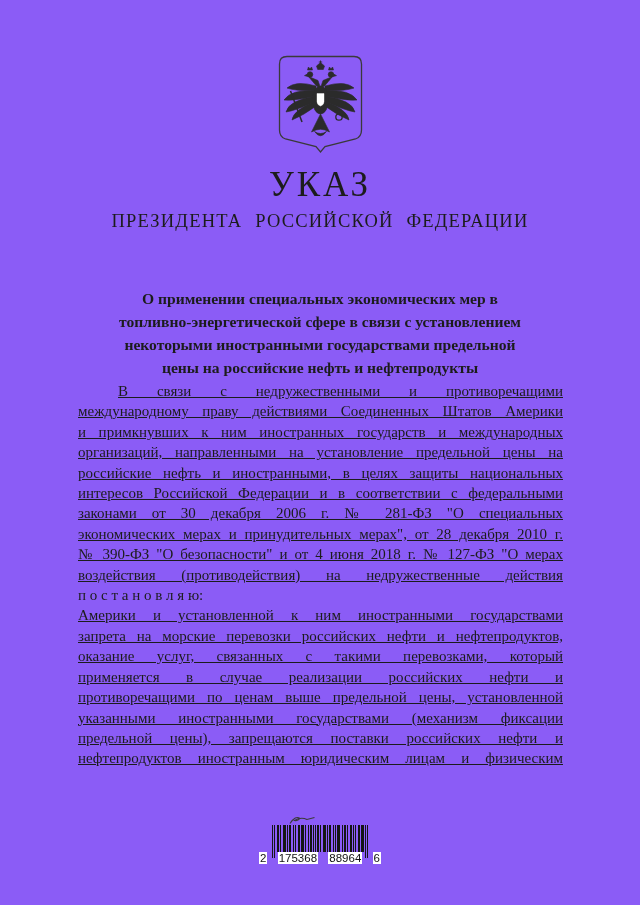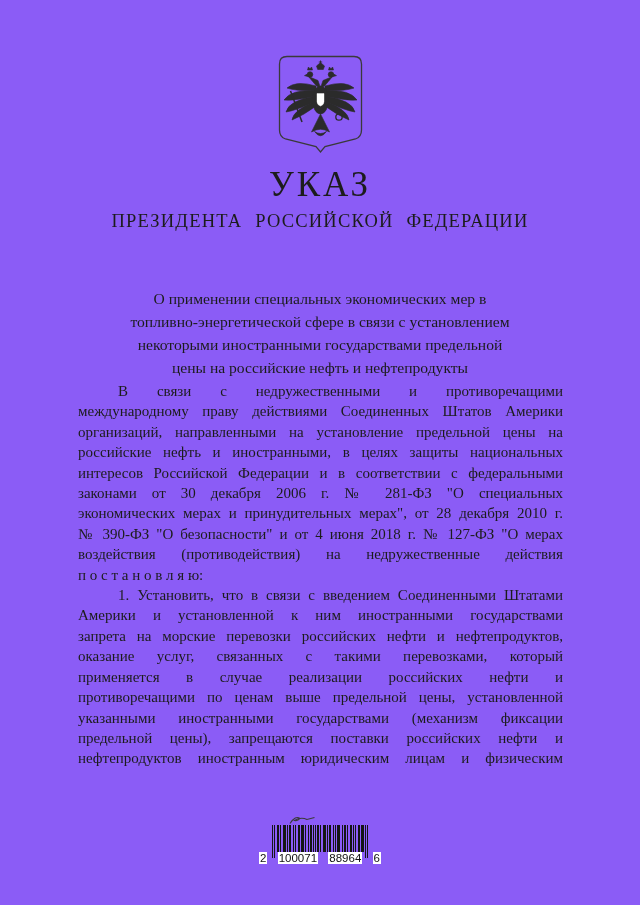--- a/index.html
+++ b/index.html
@@ -34,32 +34,32 @@
     top: 211px; left: 0; width: 640px;
     text-align: center;
     font-size: 18.5px;
     letter-spacing: 1.2px;
     word-spacing: 7px;
   }
   .subject {
     position: absolute;
     top: 287px; left: 100px; width: 440px;
     text-align: center;
-    font-weight: normal;
+    font-weight: bold;
     font-size: 15.6px;
     line-height: 23px;
   }
   .bodytext {
     position: absolute;
     top: 381px; left: 78px; width: 485px;
     font-size: 15px;
     line-height: 20.4px;
   }
   .line { white-space: normal; }
-  .line.justify { text-align: justify; text-align-last: justify; }
+  .line.justify { text-align: justify; text-align-last: justify; text-decoration: underline; }
   .line.indent { text-indent: 40px; }
   .barcode {
     position: absolute;
     top: 813px; left: 50%;
     transform: translateX(-50%);
     width: 140px;
     text-align: center;
   }
   .scribble {
     display: block;
@@ -141,29 +141,29 @@
   <div class="subject" id="subject">
       <div>О применении специальных экономических мер в</div>
       <div>топливно-энергетической сфере в связи с установлением</div>
       <div>некоторыми иностранными государствами предельной</div>
       <div>цены на российские нефть и нефтепродукты</div>
     </div>
 
   <div class="bodytext" id="bodytext">
       <div class="line justify indent">В связи с недружественными и противоречащими</div>
       <div class="line justify">международному праву действиями Соединенных Штатов Америки</div>
+      <div class="line justify">и примкнувших к ним иностранных государств и международных</div>
       <div class="line justify">организаций, направленными на установление предельной цены на</div>
       <div class="line justify">российские нефть и иностранными, в целях защиты национальных</div>
       <div class="line justify">интересов Российской Федерации и в соответствии с федеральными</div>
       <div class="line justify">законами от 30 декабря 2006 г. № 281-ФЗ "О специальных</div>
       <div class="line justify">экономических мерах и принудительных мерах", от 28 декабря 2010 г.</div>
       <div class="line justify">№ 390-ФЗ "О безопасности" и от 4 июня 2018 г. № 127-ФЗ "О мерах</div>
       <div class="line justify">воздействия (противодействия) на недружественные действия</div>
       <div class="line">п о с т а н о в л я ю:</div>
-      <div class="line justify indent">1. Установить, что в связи с введением Соединенными Штатами</div>
       <div class="line justify">Америки и установленной к ним иностранными государствами</div>
       <div class="line justify">запрета на морские перевозки российских нефти и нефтепродуктов,</div>
       <div class="line justify">оказание услуг, связанных с такими перевозками, который</div>
       <div class="line justify">применяется в случае реализации российских нефти и</div>
       <div class="line justify">противоречащими по ценам выше предельной цены, установленной</div>
       <div class="line justify">указанными иностранными государствами (механизм фиксации</div>
       <div class="line justify">предельной цены), запрещаются поставки российских нефти и</div>
       <div class="line justify">нефтепродуктов иностранным юридическим лицам и физическим</div>
     </div>
 
@@ -202,19 +202,19 @@
         <div class="bar" style="width: 2px; margin-right: 1px;"></div>
         <div class="bar" style="width: 1px; margin-right: 1px;"></div>
         <div class="bar" style="width: 1px; margin-right: 2px;"></div>
         <div class="bar" style="width: 2px; margin-right: 1px;"></div>
         <div class="bar" style="width: 3px; margin-right: 1px;"></div>
         <div class="bar tall" style="width: 1px; margin-right: 1px;"></div>
         <div class="bar tall" style="width: 1px; margin-right: 0px;"></div>
       </div>
     <div class="digits" id="barcode-digits">
         <span>2</span>
-        <span>100071</span>
+        <span>175368</span>
         <span>88964</span>
         <span>6</span>
       </div>
   </div>
 
 </div>
 
 </body></html>

